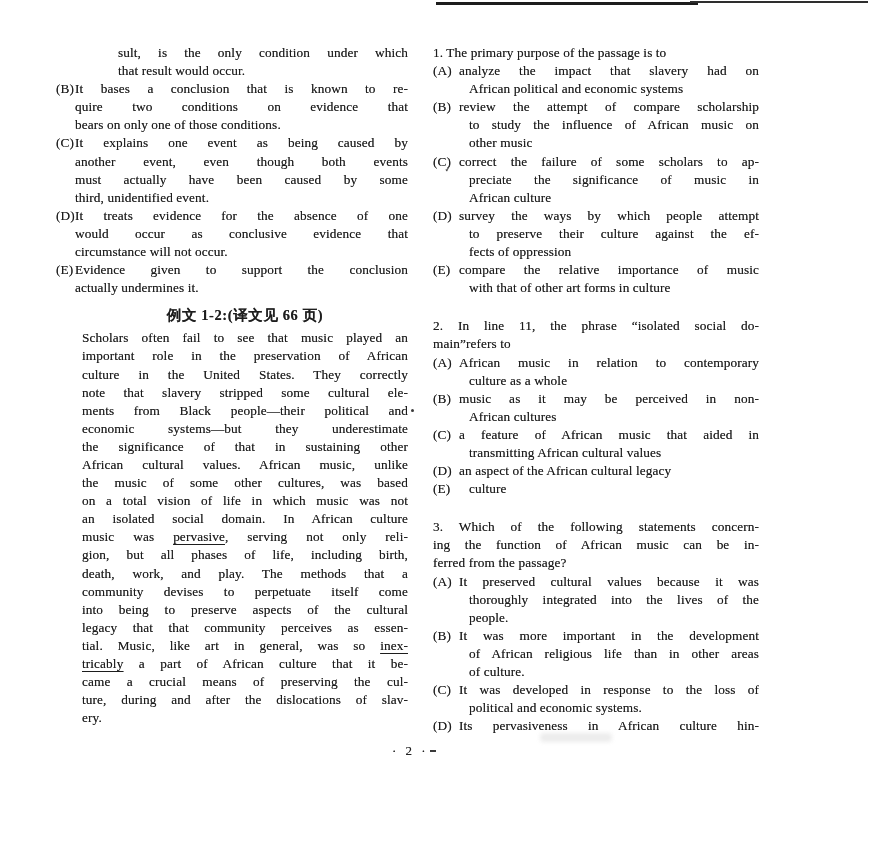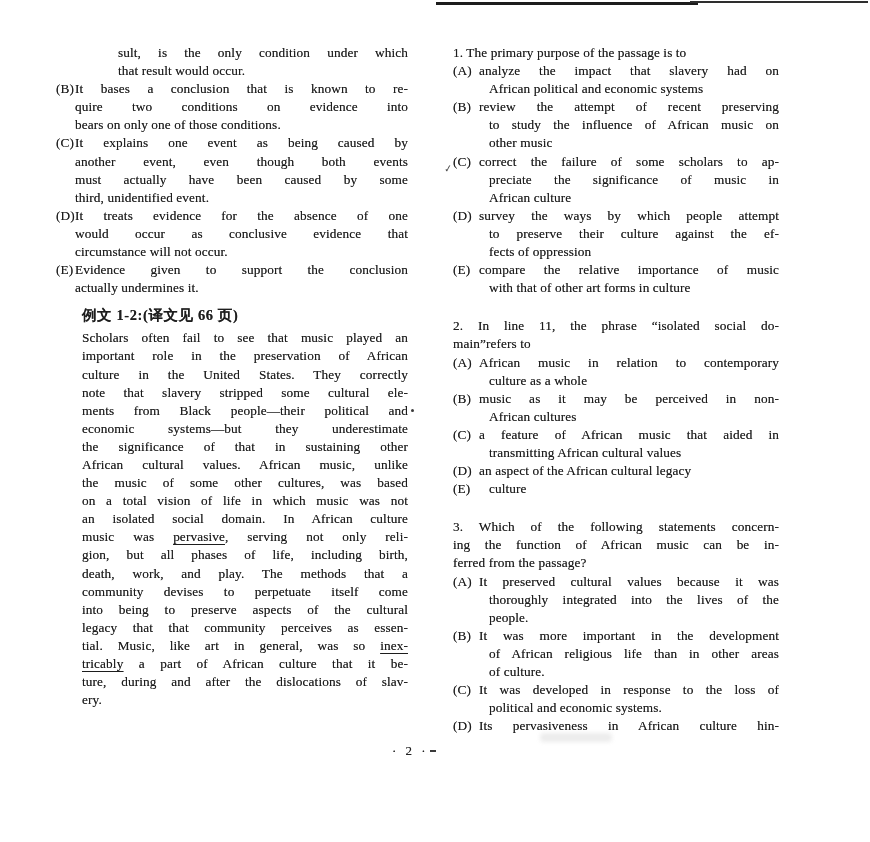--- a/index.html
+++ b/index.html
@@ -4,36 +4,36 @@
 <style>
   html,body { margin:0; padding:0; background:#ffffff; }
   .page {
     position:relative; width:868px; height:842px; background:#ffffff; overflow:hidden;
     font-family:"Liberation Serif","DejaVu Serif",serif;
     color:#1d1d1d; font-size:13.3px; letter-spacing:0.1px;
     text-shadow:0 0 0.5px rgba(0,0,0,0.55);
   }
   .col { position:absolute; top:44px; }
   .col-left  { left:56px;  width:352px; }
-  .col-right { left:453px; width:326px; }
+  .col-right { left:433px; width:326px; }
   .ln { line-height:18.1px; min-height:18.1px; }
   .just { text-align:justify; text-align-last:justify; }
   .u { text-decoration:underline; text-decoration-thickness:1px; text-underline-offset:2.5px; }
 
   .carryover { padding-left:62px; }
 
   .opt { position:relative; }
   .opt-l { padding-left:19px; }
   .opt-r { padding-left:26px; }
   .opt-marker { position:absolute; left:0; top:0; line-height:18.1px; }
   .opt-r .cont { padding-left:10px; }
 
   .ex-heading {
     margin:8px 0 4px 26px; font-weight:bold; font-size:14.5px;
-    letter-spacing:0.6px; line-height:20px;
+    letter-spacing:0.6px; line-height:20px;text-align:center;
   }
   .passage { margin-left:26px; }
 
   .question + .question { margin-top:20px; }
 
   .page-num {
     position:absolute; left:392px; top:743px;
     font-size:13px; letter-spacing:3px; color:#222;
   }
 
@@ -56,21 +56,21 @@
   <div class="rule-b"></div>
 
   <div class="col col-left" id="left-col">
       <div class="carryover">
         <div class="ln just">sult, is the only condition under which</div>
         <div class="ln">that result would occur.</div>
       </div>
       <div class="opt opt-l">
         <span class="opt-marker">(B)</span>
         <div class="ln just">It bases a conclusion that is known to re-</div>
-        <div class="ln just">quire two conditions on evidence into</div>
+        <div class="ln just">quire two conditions on evidence that</div>
         <div class="ln">bears on only one of those conditions.</div>
       </div>
       <div class="opt opt-l">
         <span class="opt-marker">(C)</span>
         <div class="ln just">It explains one event as being caused by</div>
         <div class="ln just">another event, even though both events</div>
         <div class="ln just">must actually have been caused by some</div>
         <div class="ln">third, unidentified event.</div>
       </div>
       <div class="opt opt-l">
@@ -98,37 +98,38 @@
         <div class="ln just">on a total vision of life in which music was not</div>
         <div class="ln just">an isolated social domain. In African culture</div>
         <div class="ln just"><span>music was </span><span class="u">pervasive</span><span>, serving not only reli-</span></div>
         <div class="ln just">gion, but all phases of life, including birth,</div>
         <div class="ln just">death, work, and play. The methods that a</div>
         <div class="ln just">community devises to perpetuate itself come</div>
         <div class="ln just">into being to preserve aspects of the cultural</div>
         <div class="ln just">legacy that that community perceives as essen-</div>
         <div class="ln just"><span>tial. Music, like art in general, was so </span><span class="u">inex-</span></div>
         <div class="ln just"><span class="u">tricably</span><span> a part of African culture that it be-</span></div>
+        <div class="ln just">came a crucial means of preserving the cul-</div>
         <div class="ln just">ture, during and after the dislocations of slav-</div>
         <div class="ln">ery.</div>
       </div>
     </div>
   <div class="col col-right" id="right-col">
       <div class="question">
         <div>
           <div class="ln">1. The primary purpose of the passage is to</div>
         </div>
         <div class="opt opt-r">
           <span class="opt-marker">(A)</span>
           <div class="ln just">analyze the impact that slavery had on</div>
           <div class="ln cont">African political and economic systems</div>
         </div>
         <div class="opt opt-r">
           <span class="opt-marker">(B)</span>
-          <div class="ln just">review the attempt of recent preserving</div>
+          <div class="ln just">review the attempt of compare scholarship</div>
           <div class="ln just cont">to study the influence of African music on</div>
           <div class="ln cont">other music</div>
         </div>
         <div class="opt opt-r">
           <span class="opt-marker">(C)</span>
           <div class="ln just">correct the failure of some scholars to ap-</div>
           <div class="ln just cont">preciate the significance of music in</div>
           <div class="ln cont">African culture</div>
         </div>
         <div class="opt opt-r">

